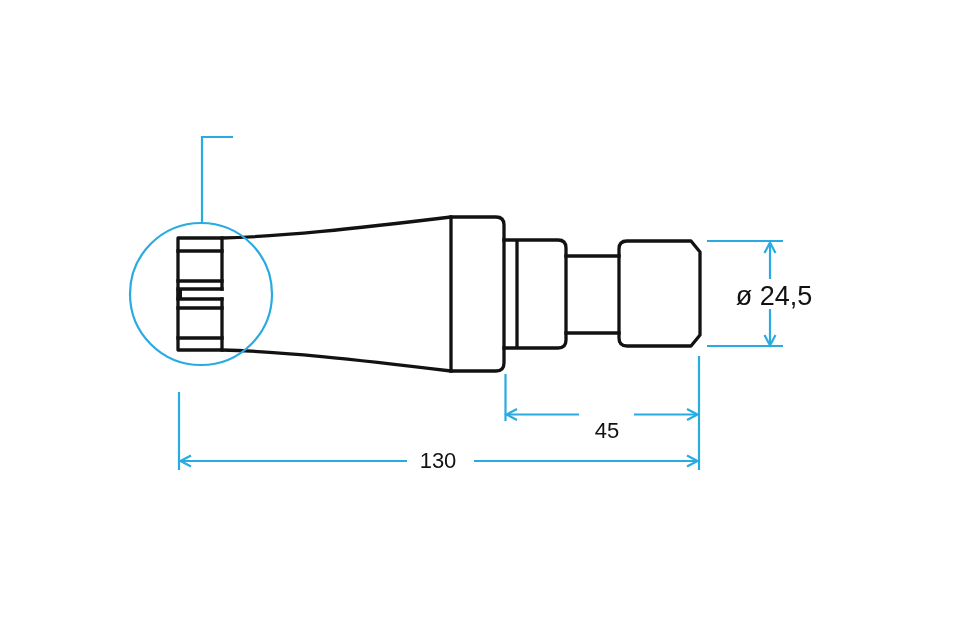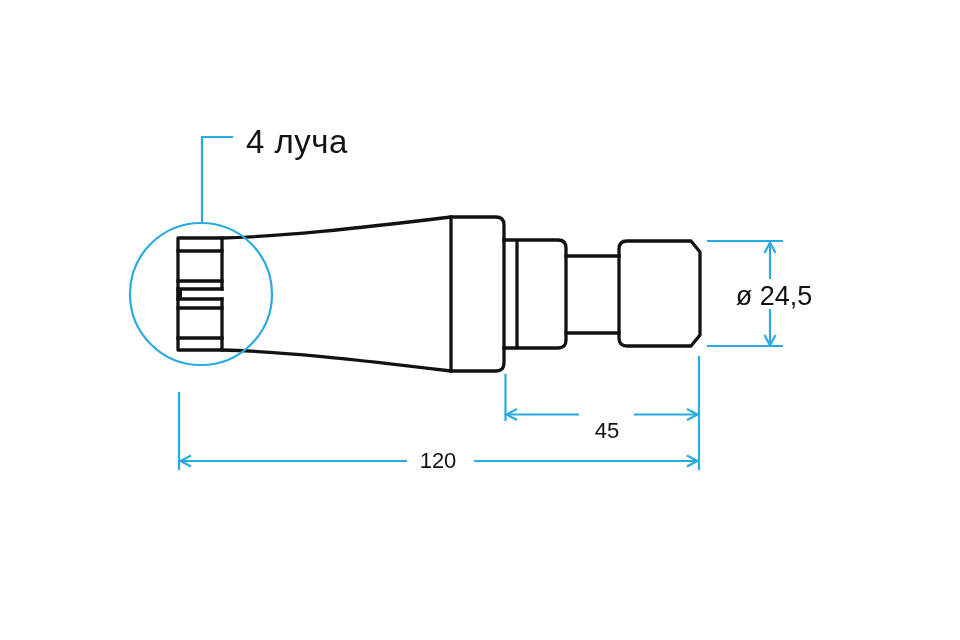--- a/index.html
+++ b/index.html
@@ -106,21 +106,20 @@
       <path d="M507,414.5 H579 M634,414.5 H697"></path>
       <path d="M517,409 L506.5,414.5 L517,420 M687,409 L697.5,414.5 L687,420"></path>
 
       <path d="M179,392 V470 M699,356 V470"></path>
 
       <path d="M181,461 H407 M474,461 H697"></path>
       <path d="M191,455.5 L180.5,461 L191,466.5 M687,455.5 L697.5,461 L687,466.5"></path>
     </g>
   </svg>
 
-  <div class="label callout-label">4 луча</div>
 
   <div class="label centered dim-label-diameter">ø 24,5</div>
 
   <div class="label centered dim-label-45">45</div>
 
-  <div class="label centered dim-label-120">120</div>
+  <div class="label centered dim-label-120">130</div>
 
 </div>
 
 </body></html>

